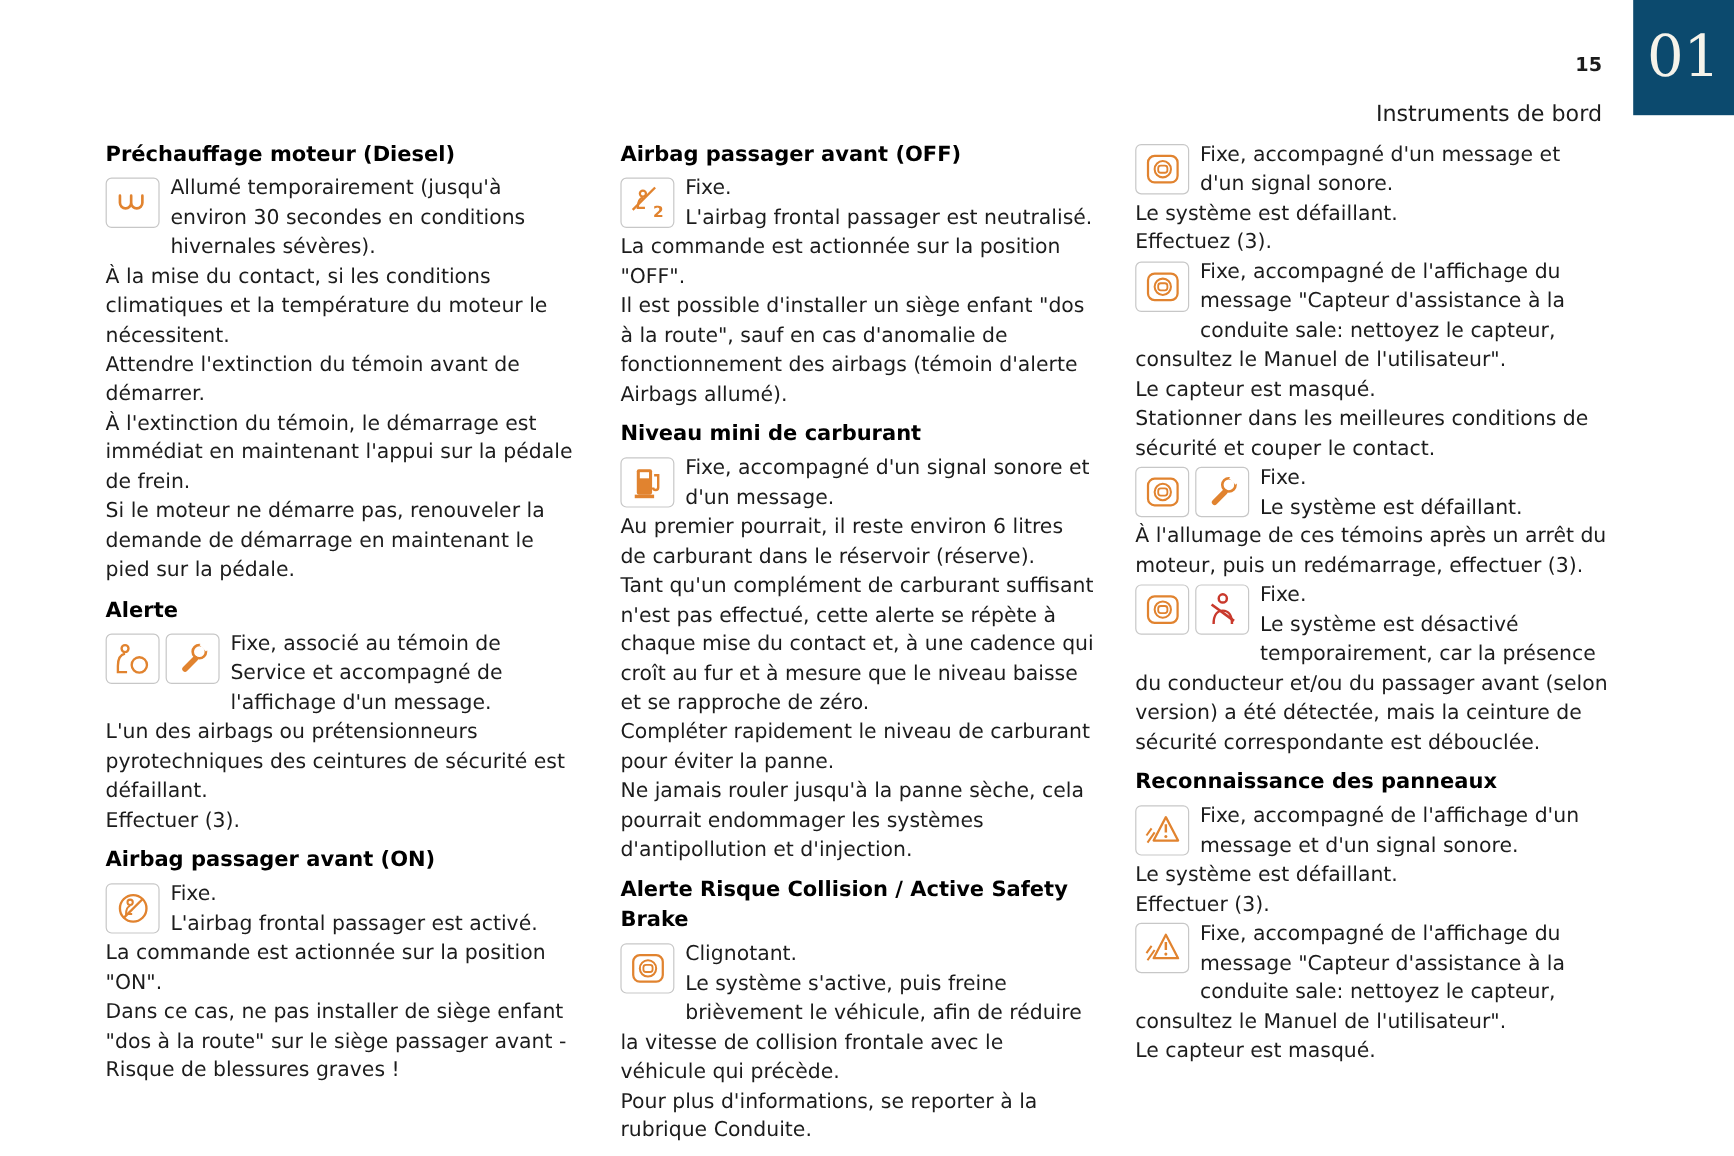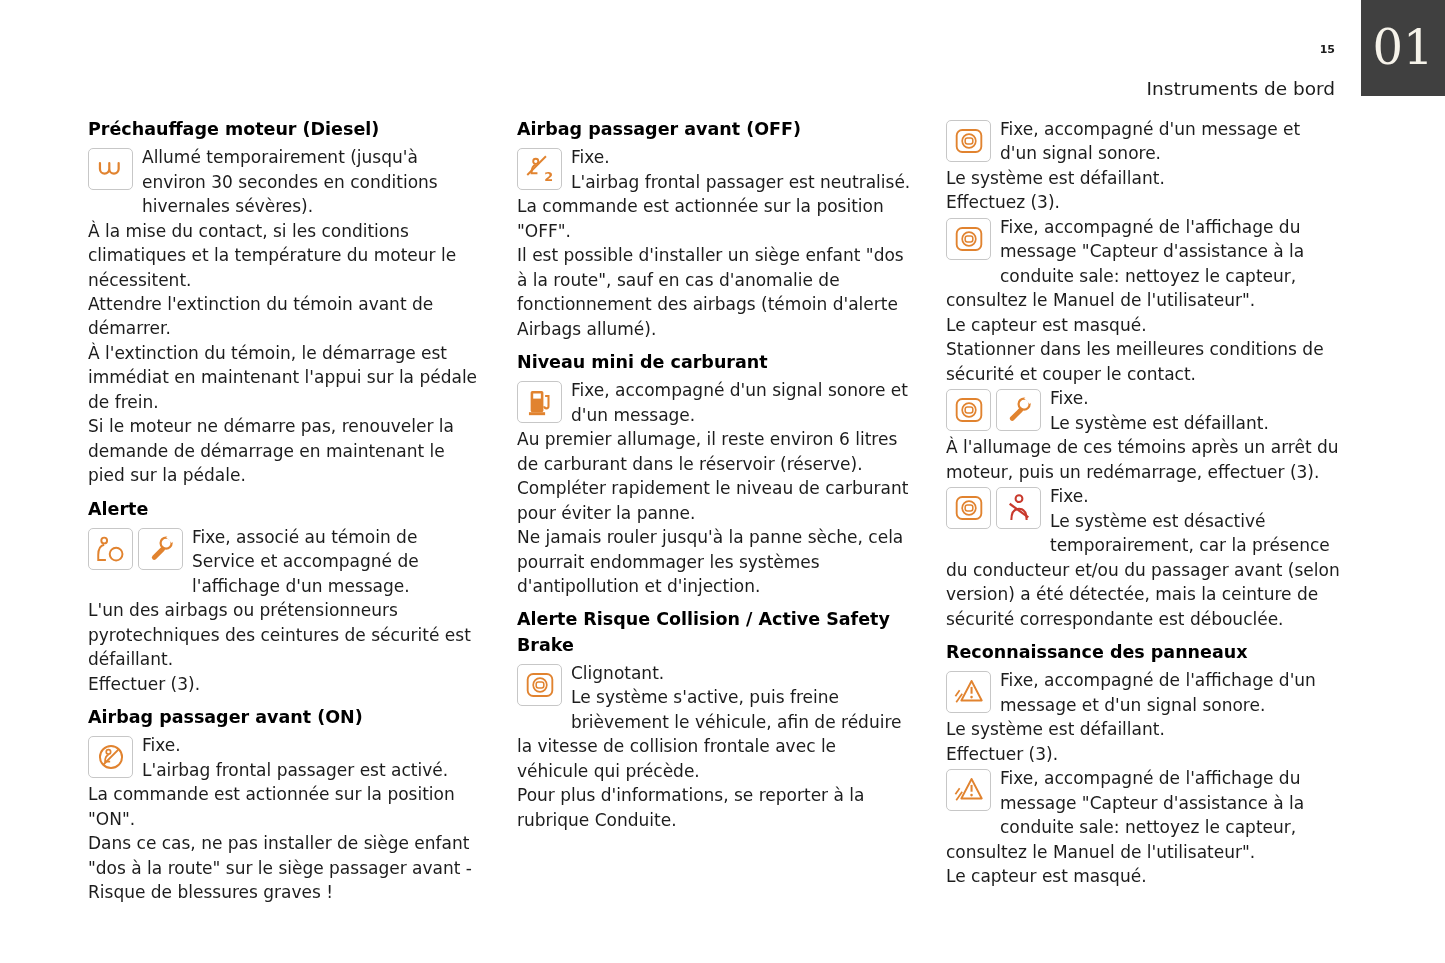--- a/index.html
+++ b/index.html
@@ -9,40 +9,40 @@
     font-family:"DejaVu Sans","Liberation Sans",sans-serif;
     font-size:17px;line-height:1.44;
   }
   .chapter-tab{
     position:absolute;top:0;right:0;width:84px;height:96px;
     display:flex;align-items:center;justify-content:center;
     font-family:"DejaVu Serif","Liberation Serif",serif;
     font-size:48px;font-weight:400;
   }
   .page-meta{position:absolute;top:42px;right:110px;text-align:right;}
-  .page-num{font-weight:bold;font-size:11px;}
+  .page-num{font-weight:bold;font-size:16px;}
   .section-title{font-size:18.5px;margin-top:18px;}
   .columns{position:absolute;left:88px;top:117px;width:1253px;display:flex;gap:34px;}
   .col{flex:1;min-width:0;}
   .h{font-weight:bold;font-size:17.5px;color:#000000;margin:9px 0 3px;clear:both;}
   .col > .h:first-child{margin-top:0;}
   p.para{margin:0;clear:both;}
   .b{font-weight:normal;}
   .icons{float:left;display:flex;gap:5px;margin:3px 9px 4px 0;}
   .ibox{
     width:45px;height:42px;border:1px solid #c7c7c7;border-radius:5px;
     background:#fff;display:flex;align-items:center;justify-content:center;
     box-sizing:border-box;flex:none;
   }
   .ibox svg{width:34px;height:34px;display:block;}
 </style>
 </head>
 <body>
 
-<div class="chapter-tab" style="background: #404040; color: rgb(246, 243, 234);">
+<div class="chapter-tab" style="background: #0c4a6e; color: rgb(246, 243, 234);">
   <span>01</span>
 </div>
 
 <div class="page-meta">
   <div class="page-num">15</div>
   <div class="section-title">Instruments de bord</div>
 </div>
 
 <div class="columns" id="columns">
     <div class="col">
@@ -109,21 +109,22 @@
       <p class="para"><span class="icons">
           <span class="ibox">
             <svg viewBox="0 0 40 40">
               <rect x="9" y="7" width="15" height="25" rx="2" fill="#e1832f"></rect>
               <rect x="12" y="10" width="9" height="6" fill="#fff"></rect>
               <path d="M26 13 h4 v12 a2.5 2.5 0 0 1 -5 0" fill="none" stroke="#e1832f" stroke-width="2.4"></path>
               <rect x="7" y="32" width="19" height="3.5" fill="#e1832f"></rect>
             </svg>
           </span>
         </span><span>Fixe, accompagné d'un signal sonore et d'un message.</span></p>
-      <p class="para"><span>Au premier allumage, il reste </span><span class="b">environ 6 litres de carburant</span><span> dans le réservoir (réserve).</span></p>
+      <p class="para"><span>Au premier pourrait, il reste </span><span class="b">environ 6 litres de carburant</span><span> dans le réservoir (réserve).</span></p>
+      <p class="para"><span>Tant qu'un complément de carburant suffisant n'est pas effectué, cette alerte se répète à chaque mise du contact et, à une cadence qui croît au fur et à mesure que le niveau baisse et se rapproche de zéro.</span></p>
       <p class="para"><span>Compléter rapidement le niveau de carburant pour éviter la panne.</span></p>
       <p class="para"><span class="b">Ne jamais rouler jusqu'à la panne sèche</span><span>, cela pourrait endommager les systèmes d'antipollution et d'injection.</span></p>
       <div class="h">Alerte Risque Collision / Active Safety Brake</div>
       <p class="para"><span class="icons">
           <span class="ibox">
             <svg viewBox="0 0 40 40">
               <rect x="5.5" y="7" width="29" height="26" rx="6.5" fill="none" stroke="#e1832f" stroke-width="2.2"></rect>
               <circle cx="20" cy="20" r="8" fill="none" stroke="#e1832f" stroke-width="2"></circle>
               <rect x="15.5" y="16.5" width="9" height="7" rx="2.5" fill="none" stroke="#e1832f" stroke-width="1.8"></rect>
             </svg>

